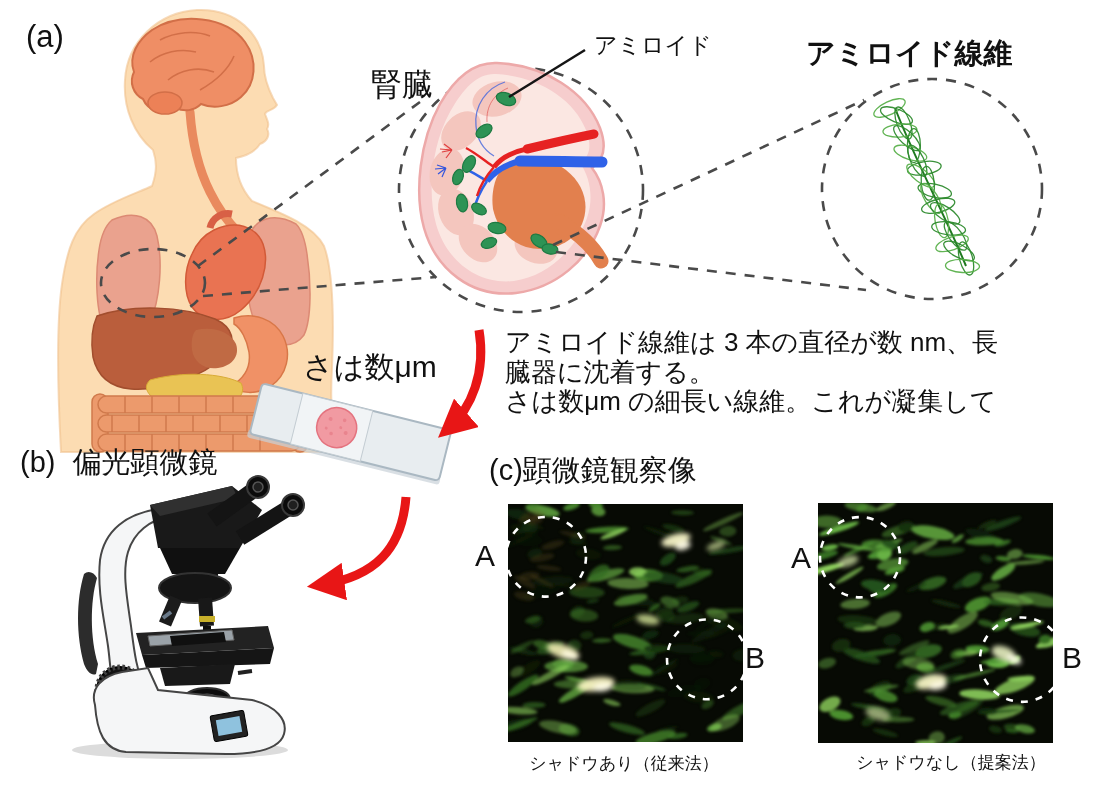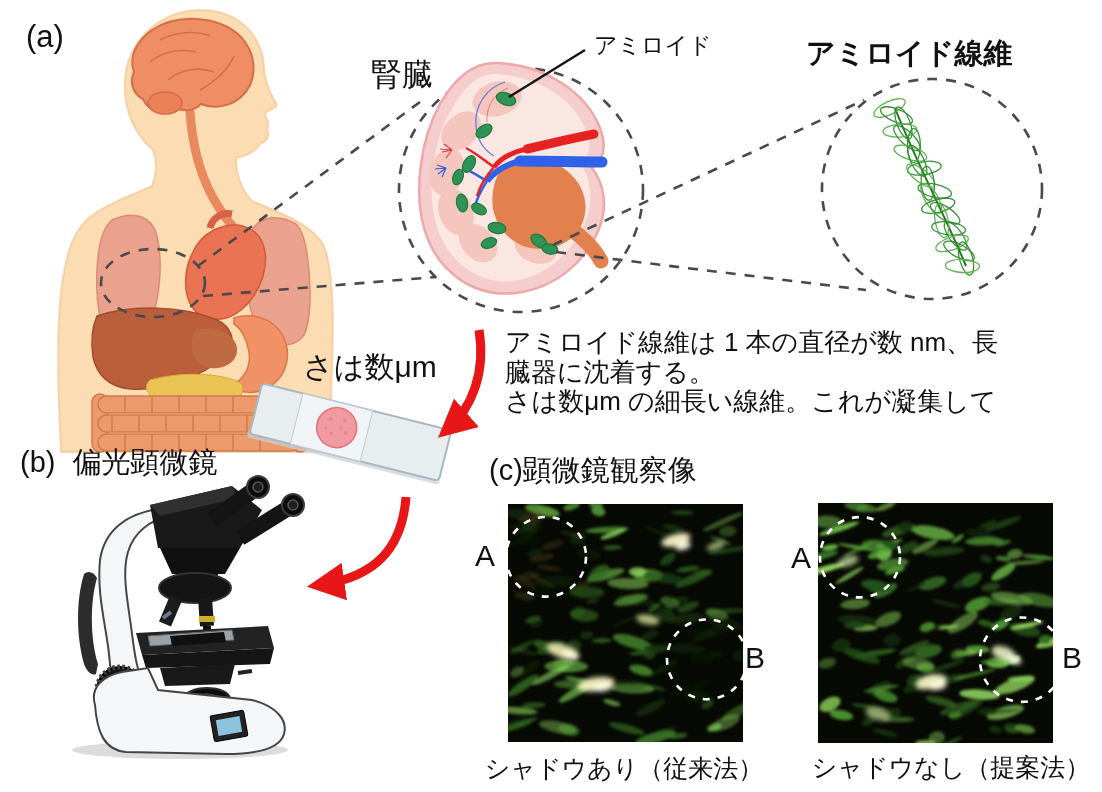--- a/index.html
+++ b/index.html
@@ -1,33 +1,33 @@
 <!DOCTYPE html>
 <html><head>
 <meta charset="utf-8">
 <style>
   html,body{margin:0;padding:0;background:#ffffff;}
   #canvas{position:relative;width:1102px;height:792px;background:#fff;overflow:hidden;
           font-family:"Liberation Sans","DejaVu Sans",sans-serif;color:#111;}
   #scene{position:absolute;left:0;top:0;}
   .lbl{position:absolute;color:#111;white-space:nowrap;line-height:1.1;}
   #panelA{left:26px;top:20px;font-size:31px;}
-  #kidneyLbl{left:371px;top:58px;font-size:31px;}
+  #kidneyLbl{left:371px;top:68px;font-size:31px;}
   #amyloidLbl{left:594px;top:33px;font-size:23px;text-align:right;}
   #fibrilLbl{left:806px;top:38px;font-size:29px;font-weight:bold;}
   #specimenLbl{left:303px;top:350px;font-size:30px;}
   #panelB{left:20px;top:447px;font-size:29px;}
   #panelB .ttl{margin-left:17px;}
   #panelC{left:489px;top:455px;font-size:29px;}
   #panelC .ttl{}
   #desc{left:505px;top:328px;font-size:26px;line-height:29.5px;}
   .marker{position:absolute;font-size:30px;color:#111;}
   #mAL{left:475px;top:539px;} #mBL{left:745px;top:641px;}
   #mAR{left:791px;top:541px;} #mBR{left:1062px;top:641px;}
-  .caption{position:absolute;font-size:25px;transform:translateX(-50%);white-space:nowrap;}
+  .caption{position:absolute;font-size:17px;transform:translateX(-50%);white-space:nowrap;}
   #capL{left:624px;top:752px;} #capR{left:951px;top:751px;}
   .micro{position:absolute;background:#070a04;}
   #microL{left:508px;top:504px;width:235px;height:238px;}
   #microR{left:818px;top:503px;width:235px;height:240px;}
   .micro svg{display:block;width:100%;height:100%;}
 </style>
 </head>
 <body>
 
 <div id="canvas">
@@ -241,21 +241,21 @@
 <div class="lbl" id="amyloidLbl">アミロイド</div>
 <div class="lbl" id="fibrilLbl">アミロイド線維</div>
 <div class="lbl" id="specimenLbl">さは数μm</div>
 <div class="lbl" id="panelB">
   <span>(b)</span><span class="ttl">偏光顕微鏡</span>
 </div>
 <div class="lbl" id="panelC">
   <span>(c)</span><span class="ttl">顕微鏡観察像</span>
 </div>
 <div class="lbl" id="desc">
-  <div>アミロイド線維は 1 本の直径が数 nm、長</div>
+  <div>アミロイド線維は 3 本の直径が数 nm、長</div>
   <div>臓器に沈着する。</div>
   <div>さは数μm の細長い線維。これが凝集して</div>
 </div>
 
 <div class="micro" id="microL">
   <svg viewBox="0 0 235 239" preserveAspectRatio="none">
     <rect x="0" y="0" width="235" height="239" fill="#070a04"></rect>
     <g id="mgl" filter="url(#fsoft)">
           <ellipse cx="140.3" cy="71.5" rx="14.7" ry="6.3" fill="#4c9230" opacity="0.83" transform="rotate(2.0 140.3 71.5)"></ellipse>
           <ellipse cx="215.1" cy="17.8" rx="22.0" ry="2.8" fill="#8ccf5c" opacity="0.38" transform="rotate(-24.4 215.1 17.8)"></ellipse>

